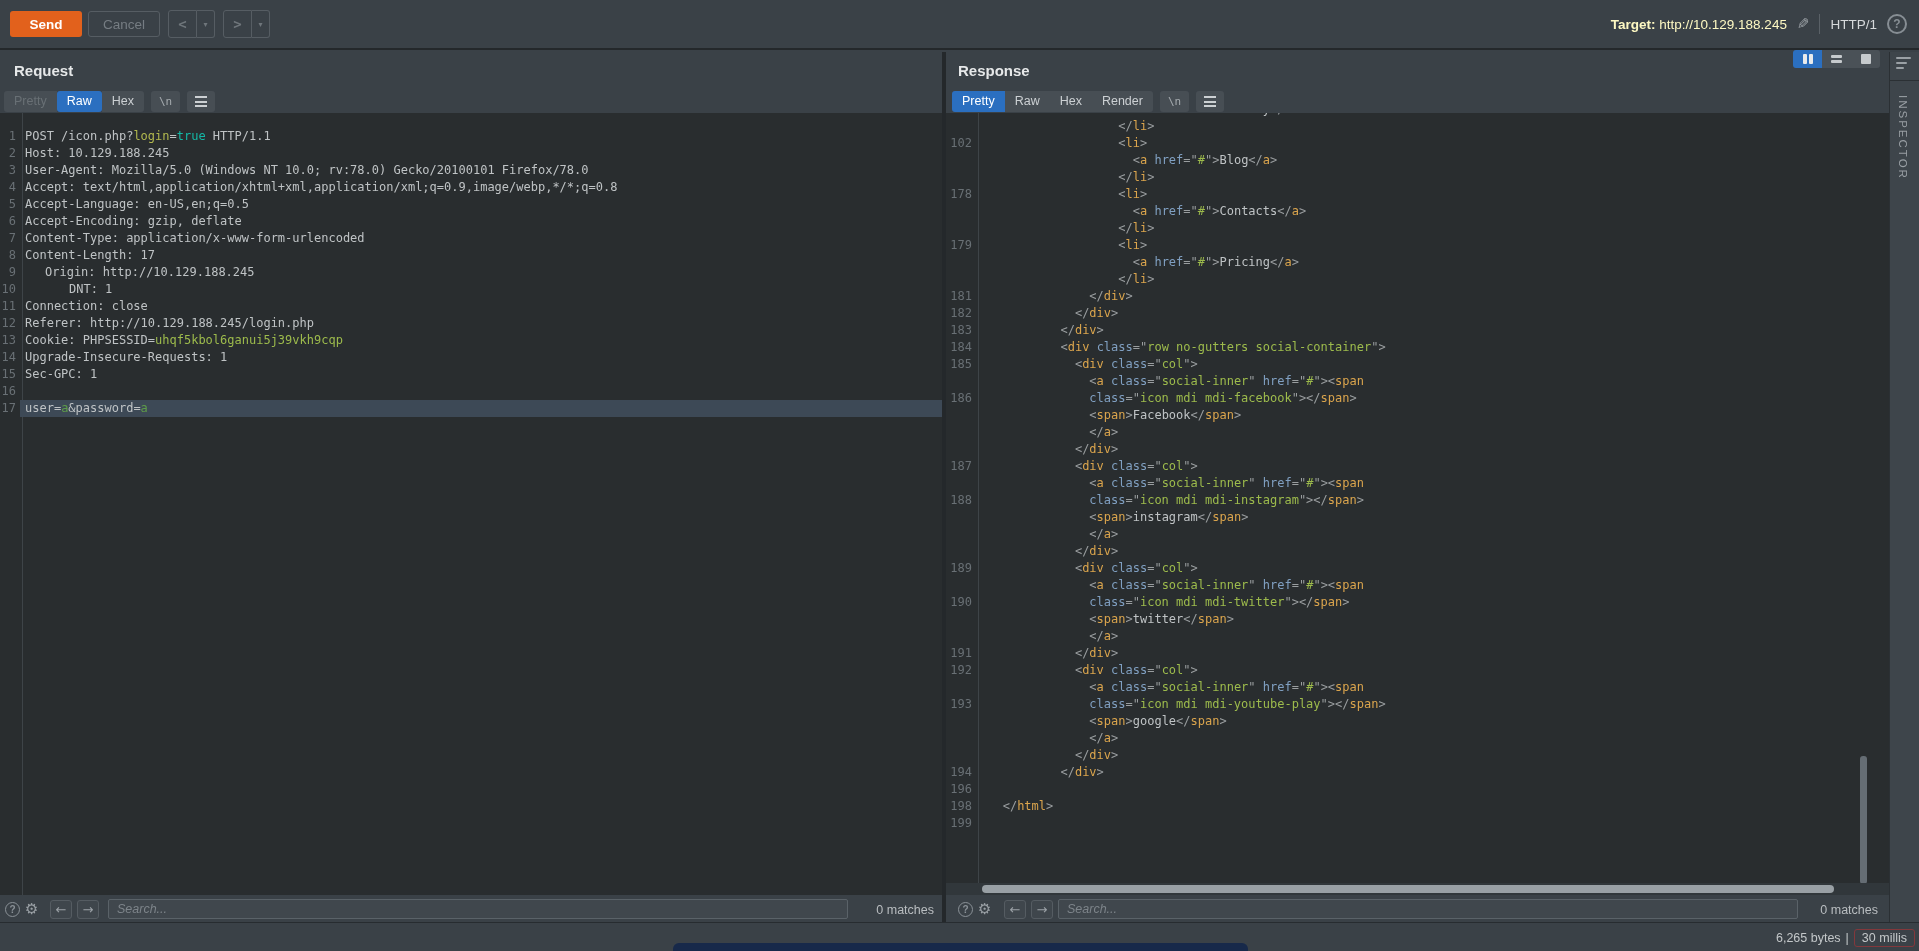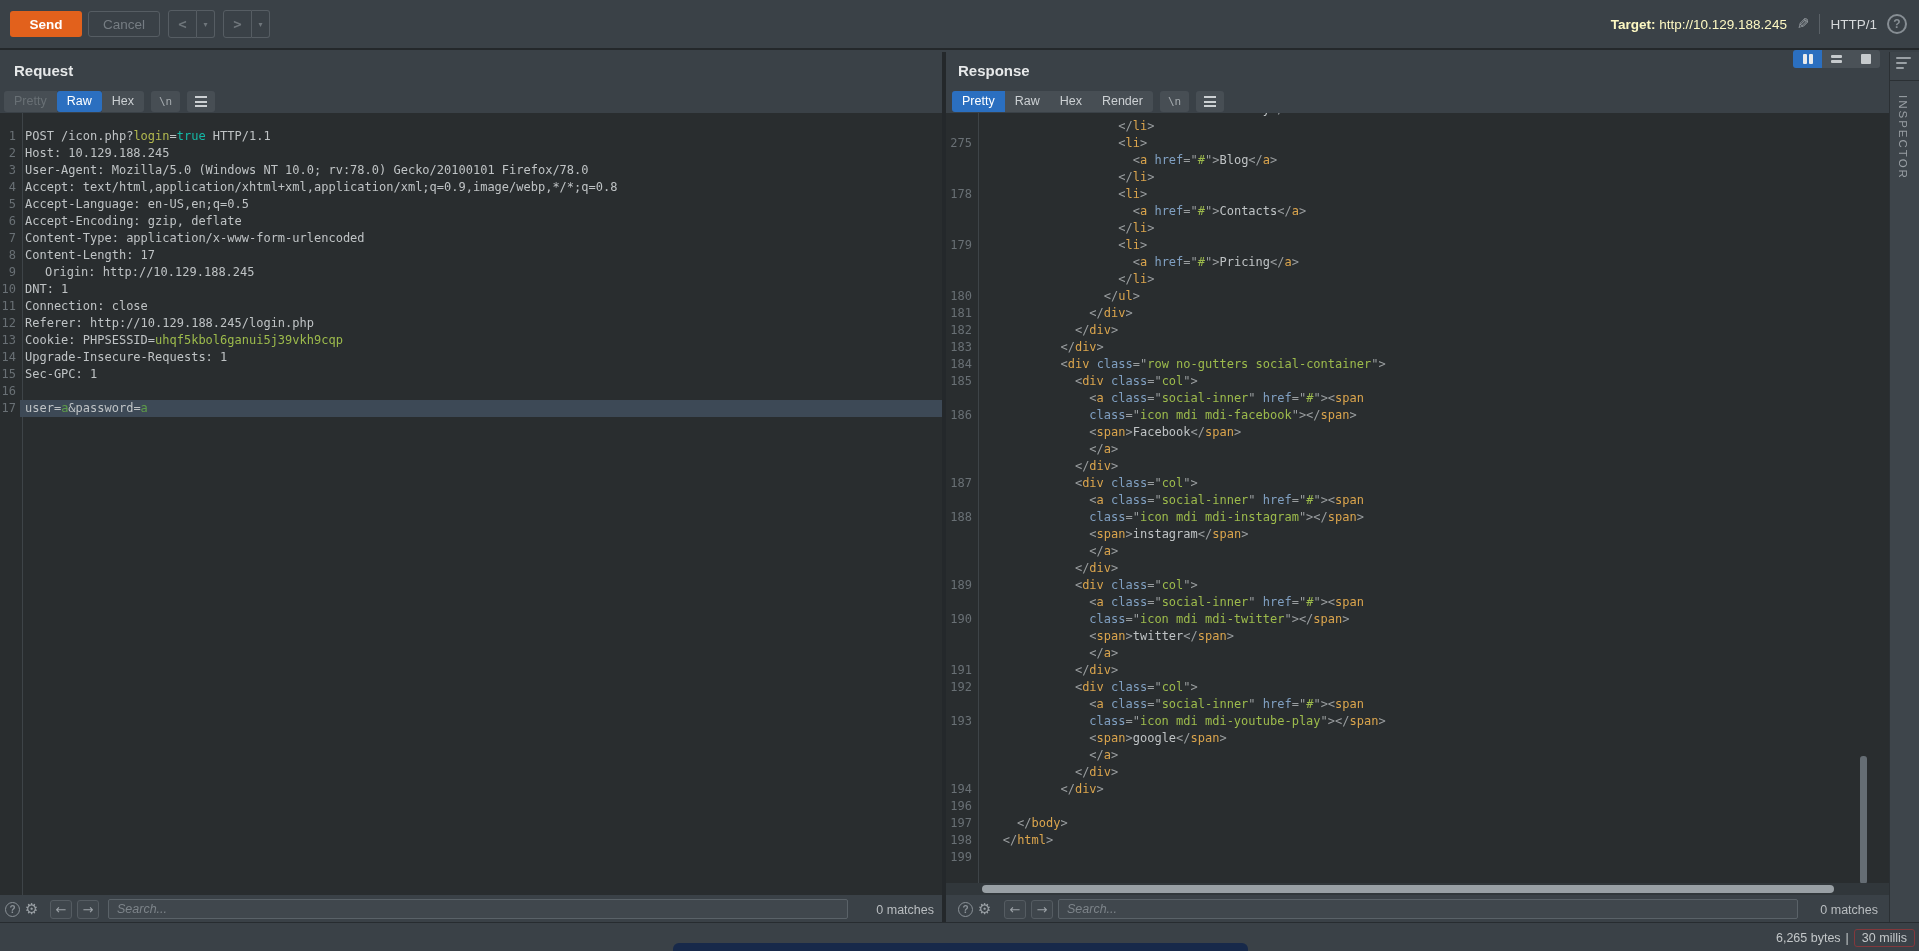--- a/index.html
+++ b/index.html
@@ -167,46 +167,45 @@
   <div class="rows" id="req-rows">
       <div class="code-row"><span class="ln">1</span><span class="code" style="padding-left: calc(0ch + 5px);"><span style="color: rgb(191, 195, 197);">POST /icon.php?</span><span style="color: rgb(178, 185, 78);">login</span><span style="color: rgb(191, 195, 197);">=</span><span style="color: #14b8a6;">true</span><span style="color: rgb(191, 195, 197);"> HTTP/1.1</span></span></div>
       <div class="code-row"><span class="ln">2</span><span class="code" style="padding-left: calc(0ch + 5px);"><span style="color: rgb(191, 195, 197);">Host: 10.129.188.245</span></span></div>
       <div class="code-row"><span class="ln">3</span><span class="code" style="padding-left: calc(0ch + 5px);"><span style="color: rgb(191, 195, 197);">User-Agent: Mozilla/5.0 (Windows NT 10.0; rv:78.0) Gecko/20100101 Firefox/78.0</span></span></div>
       <div class="code-row"><span class="ln">4</span><span class="code" style="padding-left: calc(0ch + 5px);"><span style="color: rgb(191, 195, 197);">Accept: text/html,application/xhtml+xml,application/xml;q=0.9,image/webp,*/*;q=0.8</span></span></div>
       <div class="code-row"><span class="ln">5</span><span class="code" style="padding-left: calc(0ch + 5px);"><span style="color: rgb(191, 195, 197);">Accept-Language: en-US,en;q=0.5</span></span></div>
       <div class="code-row"><span class="ln">6</span><span class="code" style="padding-left: calc(0ch + 5px);"><span style="color: rgb(191, 195, 197);">Accept-Encoding: gzip, deflate</span></span></div>
       <div class="code-row"><span class="ln">7</span><span class="code" style="padding-left: calc(0ch + 5px);"><span style="color: rgb(191, 195, 197);">Content-Type: application/x-www-form-urlencoded</span></span></div>
       <div class="code-row"><span class="ln">8</span><span class="code" style="padding-left: calc(0ch + 5px);"><span style="color: rgb(191, 195, 197);">Content-Length: 17</span></span></div>
       <div class="code-row"><span class="ln">9</span><span class="code" style="padding-left: calc(0ch + 5px); margin-left: 20px;"><span style="color: rgb(191, 195, 197);">Origin: http://10.129.188.245</span></span></div>
-      <div class="code-row"><span class="ln">10</span><span class="code" style="padding-left: calc(0ch + 5px);"><span style="color: rgb(191, 195, 197);">DNT: 1</span></span></div>
+      <div class="code-row"><span class="ln">10</span><span class="code" style="padding-left: calc(0ch + 5px);"><span style="color: rgb(191, 195, 197); margin-left: 44px;">DNT: 1</span></span></div>
       <div class="code-row"><span class="ln">11</span><span class="code" style="padding-left: calc(0ch + 5px);"><span style="color: rgb(191, 195, 197);">Connection: close</span></span></div>
       <div class="code-row"><span class="ln">12</span><span class="code" style="padding-left: calc(0ch + 5px);"><span style="color: rgb(191, 195, 197);">Referer: http://10.129.188.245/login.php</span></span></div>
       <div class="code-row"><span class="ln">13</span><span class="code" style="padding-left: calc(0ch + 5px);"><span style="color: rgb(191, 195, 197);">Cookie: PHPSESSID=</span><span style="color: rgb(157, 187, 76);">uhqf5kbol6ganui5j39vkh9cqp</span></span></div>
       <div class="code-row"><span class="ln">14</span><span class="code" style="padding-left: calc(0ch + 5px);"><span style="color: rgb(191, 195, 197);">Upgrade-Insecure-Requests: 1</span></span></div>
       <div class="code-row"><span class="ln">15</span><span class="code" style="padding-left: calc(0ch + 5px);"><span style="color: rgb(191, 195, 197);">Sec-GPC: 1</span></span></div>
       <div class="code-row"><span class="ln">16</span><span class="code" style="padding-left: calc(0ch + 5px);"></span></div>
       <div class="code-row hl"><span class="ln">17</span><span class="code" style="padding-left: calc(0ch + 5px);"><span style="color: rgb(191, 195, 197);">user=</span><span style="color: rgb(94, 156, 73);">a</span><span style="color: rgb(191, 195, 197);">&amp;password=</span><span style="color: rgb(94, 156, 73);">a</span></span></div>
     </div>
 </div>
 
 <div class="editor" id="res-editor">
   <div class="gutter-line"></div>
   <div class="rows" id="res-rows">
       <div class="code-row"><span class="ln"></span><span class="code" style="padding-left: calc(21ch + 5px);"><span style="color: rgb(154, 158, 160);">&lt;</span><span style="color: rgb(219, 165, 77);">a</span><span style="color: rgb(191, 195, 197);"> </span><span style="color: rgb(128, 160, 194);">href</span><span style="color: rgb(154, 158, 160);">="</span><span style="color: rgb(157, 187, 76);">#</span><span style="color: rgb(154, 158, 160);">"&gt;</span><span style="color: rgb(191, 195, 197);">Gallery</span><span style="color: rgb(154, 158, 160);">&lt;/</span><span style="color: rgb(219, 165, 77);">a</span><span style="color: rgb(154, 158, 160);">&gt;</span></span></div>
       <div class="code-row"><span class="ln"></span><span class="code" style="padding-left: calc(19ch + 5px);"><span style="color: rgb(154, 158, 160);">&lt;/</span><span style="color: rgb(219, 165, 77);">li</span><span style="color: rgb(154, 158, 160);">&gt;</span></span></div>
-      <div class="code-row"><span class="ln">275</span><span class="code" style="padding-left: calc(19ch + 5px);"><span style="color: rgb(154, 158, 160);">&lt;</span><span style="color: rgb(219, 165, 77);">li</span><span style="color: rgb(154, 158, 160);">&gt;</span></span></div>
+      <div class="code-row"><span class="ln">102</span><span class="code" style="padding-left: calc(19ch + 5px);"><span style="color: rgb(154, 158, 160);">&lt;</span><span style="color: rgb(219, 165, 77);">li</span><span style="color: rgb(154, 158, 160);">&gt;</span></span></div>
       <div class="code-row"><span class="ln"></span><span class="code" style="padding-left: calc(21ch + 5px);"><span style="color: rgb(154, 158, 160);">&lt;</span><span style="color: rgb(219, 165, 77);">a</span><span style="color: rgb(191, 195, 197);"> </span><span style="color: rgb(128, 160, 194);">href</span><span style="color: rgb(154, 158, 160);">="</span><span style="color: rgb(157, 187, 76);">#</span><span style="color: rgb(154, 158, 160);">"&gt;</span><span style="color: rgb(191, 195, 197);">Blog</span><span style="color: rgb(154, 158, 160);">&lt;/</span><span style="color: rgb(219, 165, 77);">a</span><span style="color: rgb(154, 158, 160);">&gt;</span></span></div>
       <div class="code-row"><span class="ln"></span><span class="code" style="padding-left: calc(19ch + 5px);"><span style="color: rgb(154, 158, 160);">&lt;/</span><span style="color: rgb(219, 165, 77);">li</span><span style="color: rgb(154, 158, 160);">&gt;</span></span></div>
       <div class="code-row"><span class="ln">178</span><span class="code" style="padding-left: calc(19ch + 5px);"><span style="color: rgb(154, 158, 160);">&lt;</span><span style="color: rgb(219, 165, 77);">li</span><span style="color: rgb(154, 158, 160);">&gt;</span></span></div>
       <div class="code-row"><span class="ln"></span><span class="code" style="padding-left: calc(21ch + 5px);"><span style="color: rgb(154, 158, 160);">&lt;</span><span style="color: rgb(219, 165, 77);">a</span><span style="color: rgb(191, 195, 197);"> </span><span style="color: rgb(128, 160, 194);">href</span><span style="color: rgb(154, 158, 160);">="</span><span style="color: rgb(157, 187, 76);">#</span><span style="color: rgb(154, 158, 160);">"&gt;</span><span style="color: rgb(191, 195, 197);">Contacts</span><span style="color: rgb(154, 158, 160);">&lt;/</span><span style="color: rgb(219, 165, 77);">a</span><span style="color: rgb(154, 158, 160);">&gt;</span></span></div>
       <div class="code-row"><span class="ln"></span><span class="code" style="padding-left: calc(19ch + 5px);"><span style="color: rgb(154, 158, 160);">&lt;/</span><span style="color: rgb(219, 165, 77);">li</span><span style="color: rgb(154, 158, 160);">&gt;</span></span></div>
       <div class="code-row"><span class="ln">179</span><span class="code" style="padding-left: calc(19ch + 5px);"><span style="color: rgb(154, 158, 160);">&lt;</span><span style="color: rgb(219, 165, 77);">li</span><span style="color: rgb(154, 158, 160);">&gt;</span></span></div>
       <div class="code-row"><span class="ln"></span><span class="code" style="padding-left: calc(21ch + 5px);"><span style="color: rgb(154, 158, 160);">&lt;</span><span style="color: rgb(219, 165, 77);">a</span><span style="color: rgb(191, 195, 197);"> </span><span style="color: rgb(128, 160, 194);">href</span><span style="color: rgb(154, 158, 160);">="</span><span style="color: rgb(157, 187, 76);">#</span><span style="color: rgb(154, 158, 160);">"&gt;</span><span style="color: rgb(191, 195, 197);">Pricing</span><span style="color: rgb(154, 158, 160);">&lt;/</span><span style="color: rgb(219, 165, 77);">a</span><span style="color: rgb(154, 158, 160);">&gt;</span></span></div>
       <div class="code-row"><span class="ln"></span><span class="code" style="padding-left: calc(19ch + 5px);"><span style="color: rgb(154, 158, 160);">&lt;/</span><span style="color: rgb(219, 165, 77);">li</span><span style="color: rgb(154, 158, 160);">&gt;</span></span></div>
-      <div class="code-row"><span class="ln">180</span><span class="code" style="padding-left: calc(17ch + 5px);"><span style="color: rgb(154, 158, 160);">&lt;/</span><span style="color: rgb(219, 165, 77);">ul</span><span style="color: rgb(154, 158, 160);">&gt;</span></span></div>
       <div class="code-row"><span class="ln">181</span><span class="code" style="padding-left: calc(15ch + 5px);"><span style="color: rgb(154, 158, 160);">&lt;/</span><span style="color: rgb(219, 165, 77);">div</span><span style="color: rgb(154, 158, 160);">&gt;</span></span></div>
       <div class="code-row"><span class="ln">182</span><span class="code" style="padding-left: calc(13ch + 5px);"><span style="color: rgb(154, 158, 160);">&lt;/</span><span style="color: rgb(219, 165, 77);">div</span><span style="color: rgb(154, 158, 160);">&gt;</span></span></div>
       <div class="code-row"><span class="ln">183</span><span class="code" style="padding-left: calc(11ch + 5px);"><span style="color: rgb(154, 158, 160);">&lt;/</span><span style="color: rgb(219, 165, 77);">div</span><span style="color: rgb(154, 158, 160);">&gt;</span></span></div>
       <div class="code-row"><span class="ln">184</span><span class="code" style="padding-left: calc(11ch + 5px);"><span style="color: rgb(154, 158, 160);">&lt;</span><span style="color: rgb(219, 165, 77);">div</span><span style="color: rgb(191, 195, 197);"> </span><span style="color: rgb(128, 160, 194);">class</span><span style="color: rgb(154, 158, 160);">="</span><span style="color: rgb(157, 187, 76);">row no-gutters social-container</span><span style="color: rgb(154, 158, 160);">"&gt;</span></span></div>
       <div class="code-row"><span class="ln">185</span><span class="code" style="padding-left: calc(13ch + 5px);"><span style="color: rgb(154, 158, 160);">&lt;</span><span style="color: rgb(219, 165, 77);">div</span><span style="color: rgb(191, 195, 197);"> </span><span style="color: rgb(128, 160, 194);">class</span><span style="color: rgb(154, 158, 160);">="</span><span style="color: rgb(157, 187, 76);">col</span><span style="color: rgb(154, 158, 160);">"&gt;</span></span></div>
       <div class="code-row"><span class="ln"></span><span class="code" style="padding-left: calc(15ch + 5px);"><span style="color: rgb(154, 158, 160);">&lt;</span><span style="color: rgb(219, 165, 77);">a</span><span style="color: rgb(191, 195, 197);"> </span><span style="color: rgb(128, 160, 194);">class</span><span style="color: rgb(154, 158, 160);">="</span><span style="color: rgb(157, 187, 76);">social-inner</span><span style="color: rgb(154, 158, 160);">"</span><span style="color: rgb(191, 195, 197);"> </span><span style="color: rgb(128, 160, 194);">href</span><span style="color: rgb(154, 158, 160);">="</span><span style="color: rgb(157, 187, 76);">#</span><span style="color: rgb(154, 158, 160);">"&gt;</span><span style="color: rgb(154, 158, 160);">&lt;</span><span style="color: rgb(219, 165, 77);">span</span></span></div>
       <div class="code-row"><span class="ln">186</span><span class="code" style="padding-left: calc(15ch + 5px);"><span style="color: rgb(128, 160, 194);">class</span><span style="color: rgb(154, 158, 160);">="</span><span style="color: rgb(157, 187, 76);">icon mdi mdi-facebook</span><span style="color: rgb(154, 158, 160);">"&gt;</span><span style="color: rgb(154, 158, 160);">&lt;/</span><span style="color: rgb(219, 165, 77);">span</span><span style="color: rgb(154, 158, 160);">&gt;</span></span></div>
       <div class="code-row"><span class="ln"></span><span class="code" style="padding-left: calc(15ch + 5px);"><span style="color: rgb(154, 158, 160);">&lt;</span><span style="color: rgb(219, 165, 77);">span</span><span style="color: rgb(154, 158, 160);">&gt;</span><span style="color: rgb(191, 195, 197);">Facebook</span><span style="color: rgb(154, 158, 160);">&lt;/</span><span style="color: rgb(219, 165, 77);">span</span><span style="color: rgb(154, 158, 160);">&gt;</span></span></div>
       <div class="code-row"><span class="ln"></span><span class="code" style="padding-left: calc(15ch + 5px);"><span style="color: rgb(154, 158, 160);">&lt;/</span><span style="color: rgb(219, 165, 77);">a</span><span style="color: rgb(154, 158, 160);">&gt;</span></span></div>
       <div class="code-row"><span class="ln"></span><span class="code" style="padding-left: calc(13ch + 5px);"><span style="color: rgb(154, 158, 160);">&lt;/</span><span style="color: rgb(219, 165, 77);">div</span><span style="color: rgb(154, 158, 160);">&gt;</span></span></div>
@@ -223,21 +222,20 @@
       <div class="code-row"><span class="ln"></span><span class="code" style="padding-left: calc(15ch + 5px);"><span style="color: rgb(154, 158, 160);">&lt;/</span><span style="color: rgb(219, 165, 77);">a</span><span style="color: rgb(154, 158, 160);">&gt;</span></span></div>
       <div class="code-row"><span class="ln">191</span><span class="code" style="padding-left: calc(13ch + 5px);"><span style="color: rgb(154, 158, 160);">&lt;/</span><span style="color: rgb(219, 165, 77);">div</span><span style="color: rgb(154, 158, 160);">&gt;</span></span></div>
       <div class="code-row"><span class="ln">192</span><span class="code" style="padding-left: calc(13ch + 5px);"><span style="color: rgb(154, 158, 160);">&lt;</span><span style="color: rgb(219, 165, 77);">div</span><span style="color: rgb(191, 195, 197);"> </span><span style="color: rgb(128, 160, 194);">class</span><span style="color: rgb(154, 158, 160);">="</span><span style="color: rgb(157, 187, 76);">col</span><span style="color: rgb(154, 158, 160);">"&gt;</span></span></div>
       <div class="code-row"><span class="ln"></span><span class="code" style="padding-left: calc(15ch + 5px);"><span style="color: rgb(154, 158, 160);">&lt;</span><span style="color: rgb(219, 165, 77);">a</span><span style="color: rgb(191, 195, 197);"> </span><span style="color: rgb(128, 160, 194);">class</span><span style="color: rgb(154, 158, 160);">="</span><span style="color: rgb(157, 187, 76);">social-inner</span><span style="color: rgb(154, 158, 160);">"</span><span style="color: rgb(191, 195, 197);"> </span><span style="color: rgb(128, 160, 194);">href</span><span style="color: rgb(154, 158, 160);">="</span><span style="color: rgb(157, 187, 76);">#</span><span style="color: rgb(154, 158, 160);">"&gt;</span><span style="color: rgb(154, 158, 160);">&lt;</span><span style="color: rgb(219, 165, 77);">span</span></span></div>
       <div class="code-row"><span class="ln">193</span><span class="code" style="padding-left: calc(15ch + 5px);"><span style="color: rgb(128, 160, 194);">class</span><span style="color: rgb(154, 158, 160);">="</span><span style="color: rgb(157, 187, 76);">icon mdi mdi-youtube-play</span><span style="color: rgb(154, 158, 160);">"&gt;</span><span style="color: rgb(154, 158, 160);">&lt;/</span><span style="color: rgb(219, 165, 77);">span</span><span style="color: rgb(154, 158, 160);">&gt;</span></span></div>
       <div class="code-row"><span class="ln"></span><span class="code" style="padding-left: calc(15ch + 5px);"><span style="color: rgb(154, 158, 160);">&lt;</span><span style="color: rgb(219, 165, 77);">span</span><span style="color: rgb(154, 158, 160);">&gt;</span><span style="color: rgb(191, 195, 197);">google</span><span style="color: rgb(154, 158, 160);">&lt;/</span><span style="color: rgb(219, 165, 77);">span</span><span style="color: rgb(154, 158, 160);">&gt;</span></span></div>
       <div class="code-row"><span class="ln"></span><span class="code" style="padding-left: calc(15ch + 5px);"><span style="color: rgb(154, 158, 160);">&lt;/</span><span style="color: rgb(219, 165, 77);">a</span><span style="color: rgb(154, 158, 160);">&gt;</span></span></div>
       <div class="code-row"><span class="ln"></span><span class="code" style="padding-left: calc(13ch + 5px);"><span style="color: rgb(154, 158, 160);">&lt;/</span><span style="color: rgb(219, 165, 77);">div</span><span style="color: rgb(154, 158, 160);">&gt;</span></span></div>
       <div class="code-row"><span class="ln">194</span><span class="code" style="padding-left: calc(11ch + 5px);"><span style="color: rgb(154, 158, 160);">&lt;/</span><span style="color: rgb(219, 165, 77);">div</span><span style="color: rgb(154, 158, 160);">&gt;</span></span></div>
       <div class="code-row"><span class="ln">196</span><span class="code" style="padding-left: calc(0ch + 5px);"></span></div>
-      <div class="code-row"><span class="ln">197</span><span class="code" style="padding-left: calc(5ch + 5px);"><span style="color: rgb(154, 158, 160);">&lt;/</span><span style="color: rgb(219, 165, 77);">body</span><span style="color: rgb(154, 158, 160);">&gt;</span></span></div>
       <div class="code-row"><span class="ln">198</span><span class="code" style="padding-left: calc(3ch + 5px);"><span style="color: rgb(154, 158, 160);">&lt;/</span><span style="color: rgb(219, 165, 77);">html</span><span style="color: rgb(154, 158, 160);">&gt;</span></span></div>
       <div class="code-row"><span class="ln">199</span><span class="code" style="padding-left: calc(0ch + 5px);"></span></div>
     </div>
   <div class="vscroll-thumb"></div>
   <div class="hscroll-track">
     <div class="hscroll-thumb"></div>
   </div>
 </div>
 
 <div class="panel-seam"></div>

